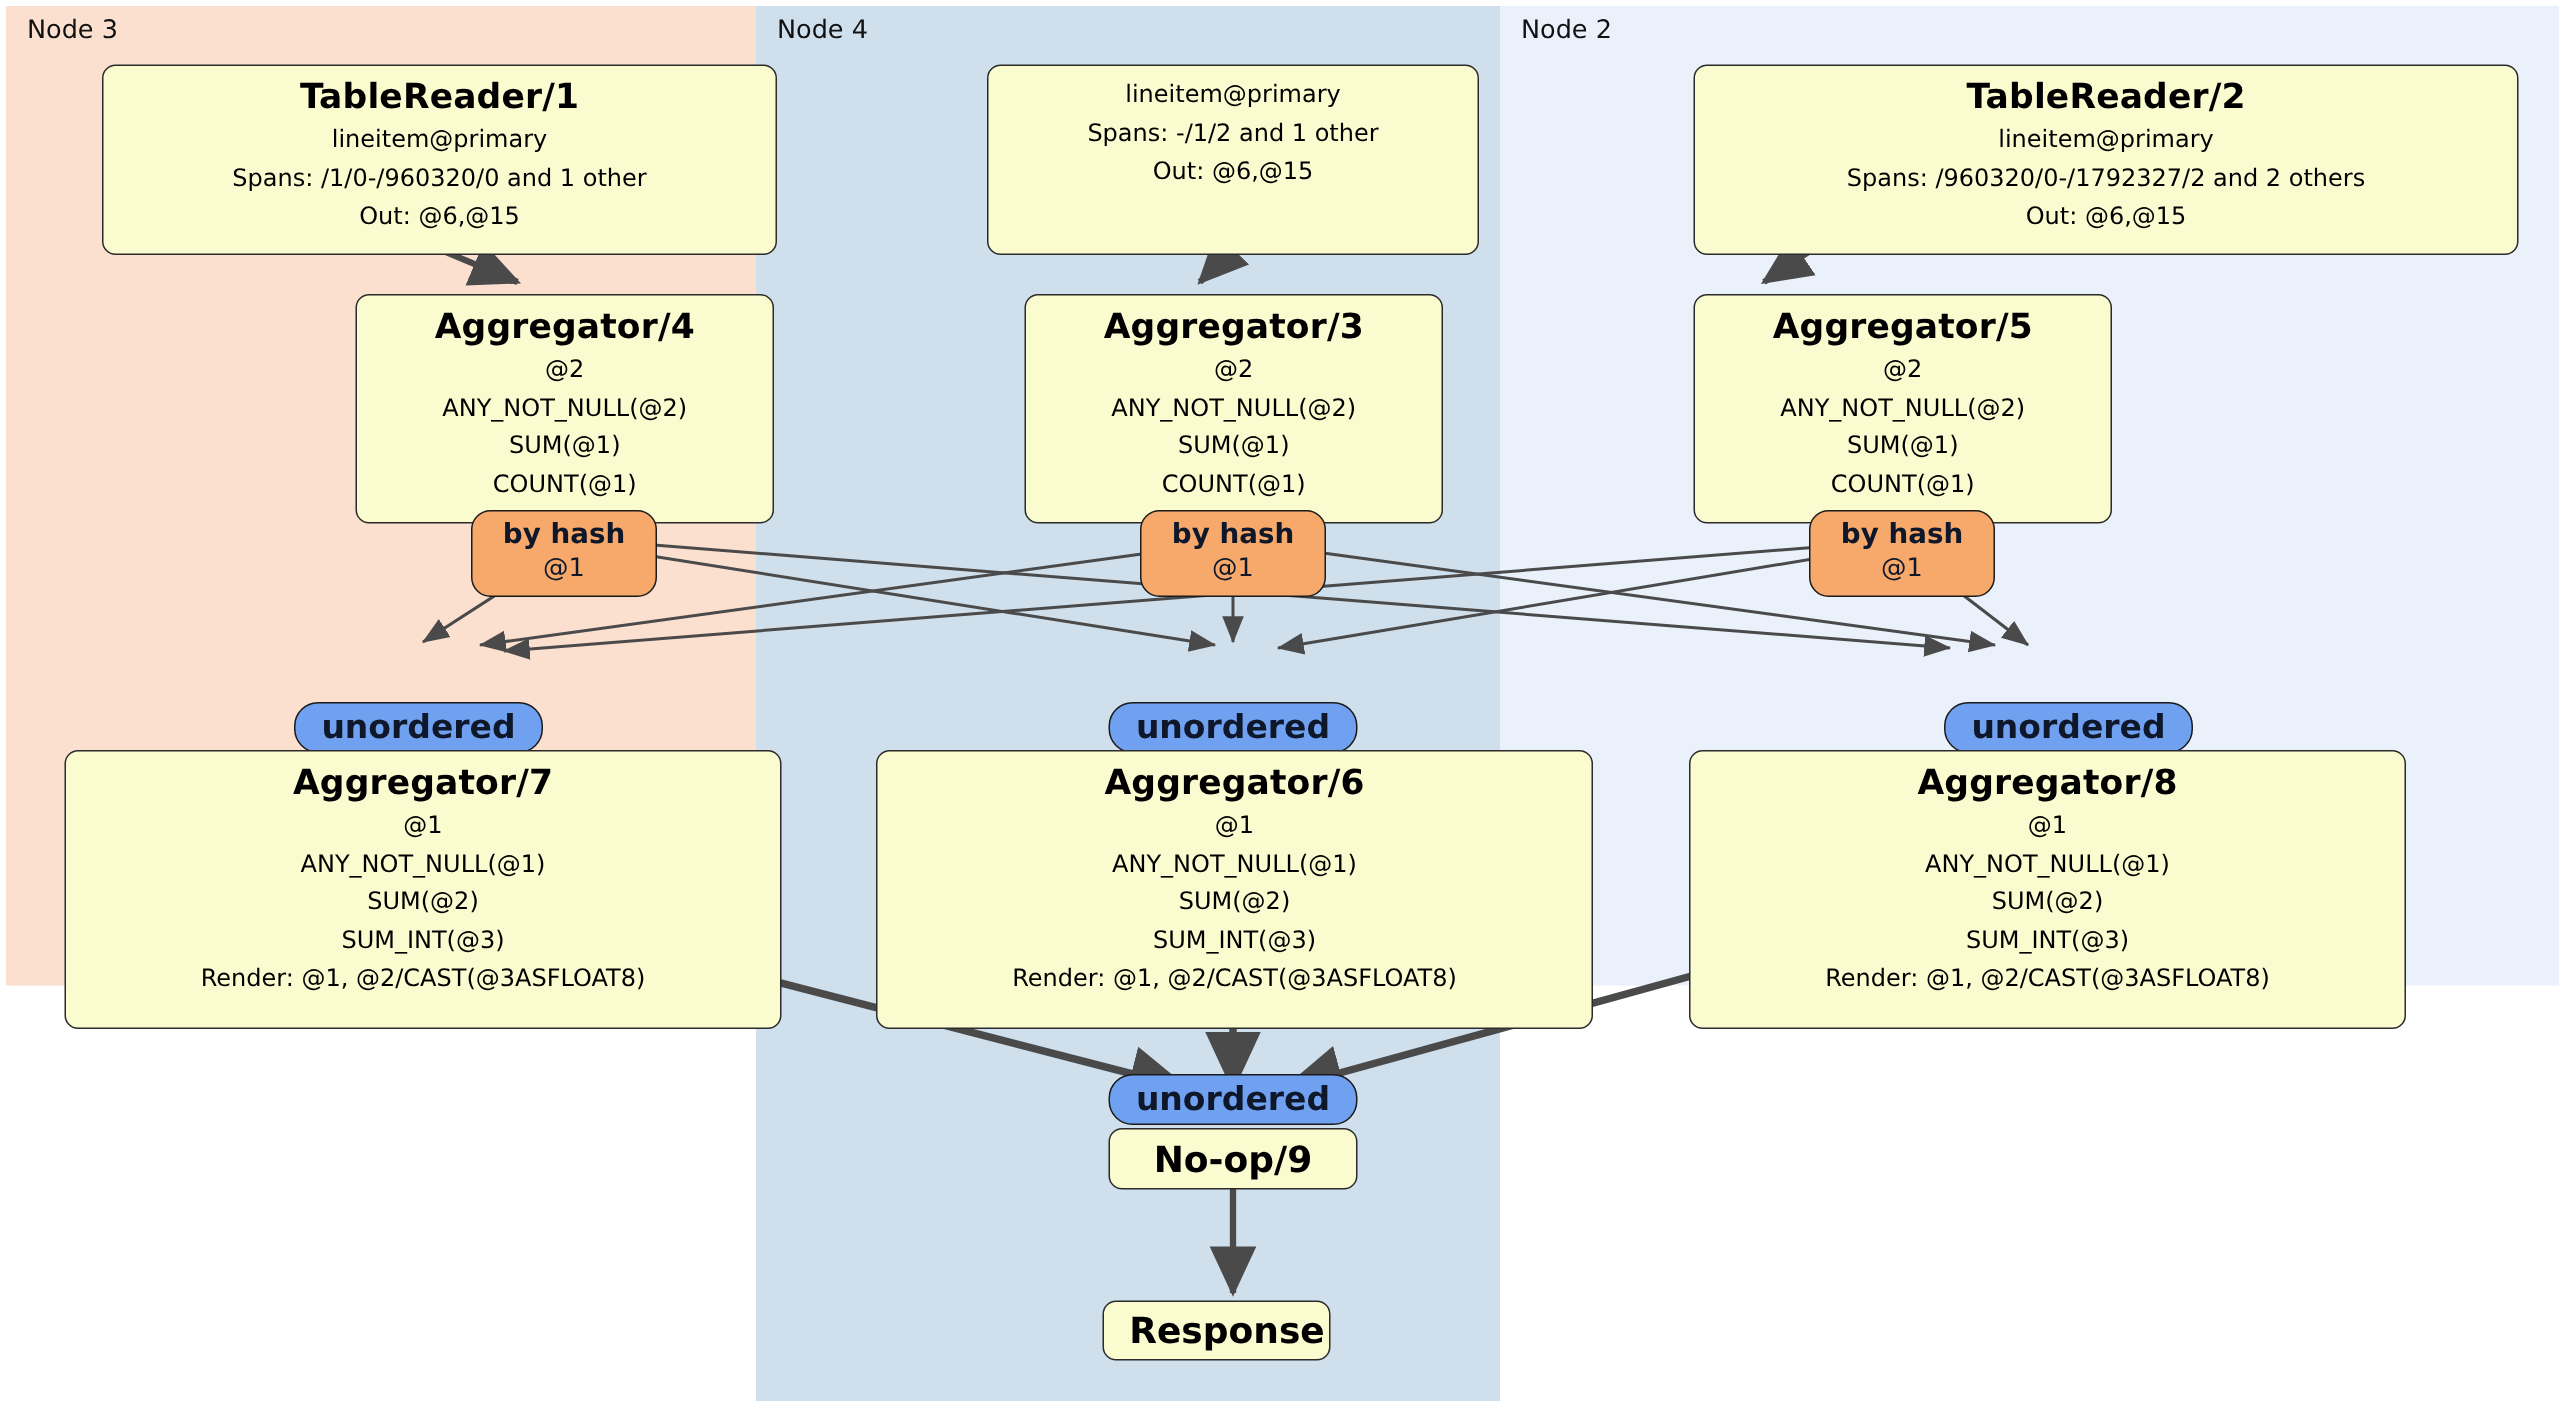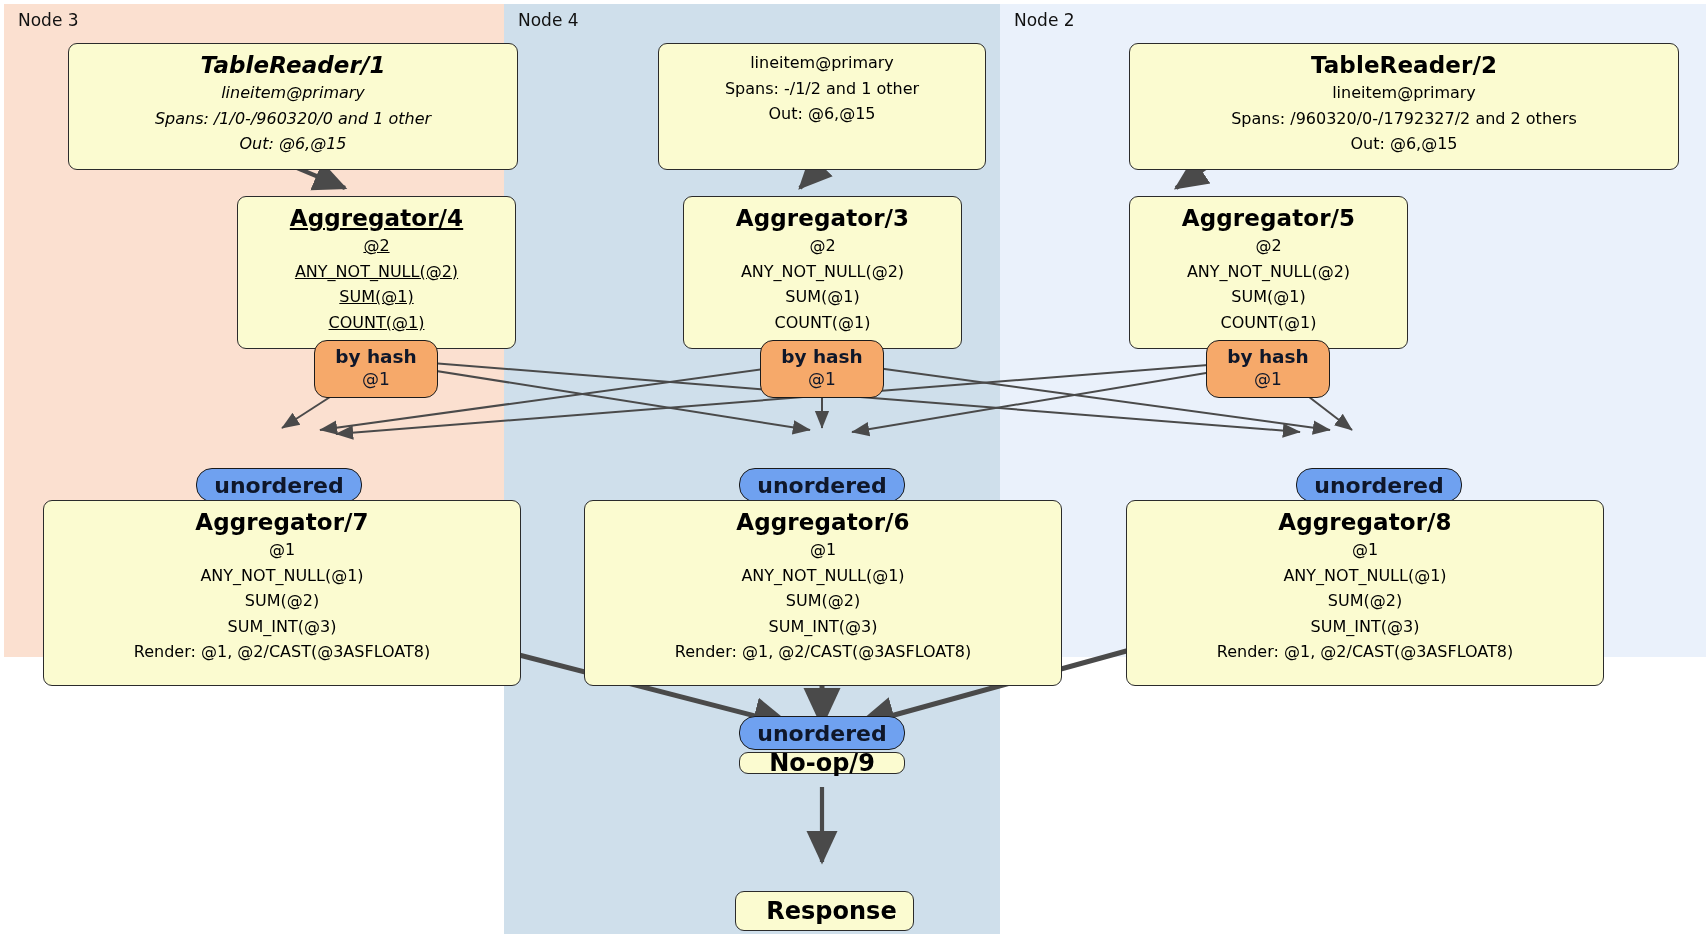--- a/index.html
+++ b/index.html
@@ -143,41 +143,41 @@
     <path d="M 1248,366 L 852,432" stroke="#4a4a4a" stroke-width="2" fill="none" marker-end="url(#arrow-thin)"></path>
     <path d="M 1274,370 L 1352,430" stroke="#4a4a4a" stroke-width="2" fill="none" marker-end="url(#arrow-thin)"></path>
 
     <path d="M 500,650 L 790,725" stroke="#4a4a4a" stroke-width="5" fill="none" marker-end="url(#arrow-thick)"></path>
     <path d="M 822,684 L 822,725" stroke="#4a4a4a" stroke-width="5" fill="none" marker-end="url(#arrow-thick)"></path>
     <path d="M 1130,650 L 858,725" stroke="#4a4a4a" stroke-width="5" fill="none" marker-end="url(#arrow-thick)"></path>
 
     <path d="M 822,787 L 822,862" stroke="#4a4a4a" stroke-width="4.2" fill="none" marker-end="url(#arrow-thick)"></path>
   </svg>
 
-  <div class="box" style="left:68px; top:43px; width:450px; height:127px;font-style:italic;">
+  <div class="box" style="left:68px; top:43px; width:450px; height:127px;">
     <div class="title">TableReader/1</div>
     <div class="line">lineitem@primary</div>
     <div class="line">Spans: /1/0-/960320/0 and 1 other</div>
     <div class="line">Out: @6,@15</div>
   </div>
 
   <div class="box" style="left:658px; top:43px; width:328px; height:127px;">
     <div class="line">lineitem@primary</div>
     <div class="line">Spans: -/1/2 and 1 other</div>
     <div class="line">Out: @6,@15</div>
   </div>
 
   <div class="box" style="left:1129px; top:43px; width:550px; height:127px;">
     <div class="title">TableReader/2</div>
     <div class="line">lineitem@primary</div>
     <div class="line">Spans: /960320/0-/1792327/2 and 2 others</div>
     <div class="line">Out: @6,@15</div>
   </div>
 
-  <div class="box" style="left:237px; top:196px; width:279px; height:153px;text-decoration:underline;">
+  <div class="box" style="left:237px; top:196px; width:279px; height:153px;">
     <div class="title">Aggregator/4</div>
     <div class="line">@2</div>
     <div class="line">ANY_NOT_NULL(@2)</div>
     <div class="line">SUM(@1)</div>
     <div class="line">COUNT(@1)</div>
   </div>
 
   <div class="box" style="left:683px; top:196px; width:279px; height:153px;">
     <div class="title">Aggregator/3</div>
     <div class="line">@2</div>
@@ -237,21 +237,21 @@
     <div class="title">Aggregator/8</div>
     <div class="line">@1</div>
     <div class="line">ANY_NOT_NULL(@1)</div>
     <div class="line">SUM(@2)</div>
     <div class="line">SUM_INT(@3)</div>
     <div class="line">Render: @1, @2/CAST(@3ASFLOAT8)</div>
   </div>
 
   <div class="badge unordered" style="left:739px; top:716px; width:166px; height:34px;">unordered</div>
 
-  <div class="small-box" style="left:739px; top:752px; width:166px; height:22px;">
+  <div class="small-box" style="left:739px; top:752px; width:166px; height:41px;">
     <span>No-op/9</span>
   </div>
 
-  <div class="small-box" style="left:735px; top:891px; width:179px; height:40px;padding-left:14px;">
+  <div class="small-box" style="left:735px; top:867px; width:152px; height:40px;padding-left:14px;">
     <span>Response</span>
   </div>
 
 </div>
 
 </body></html>

